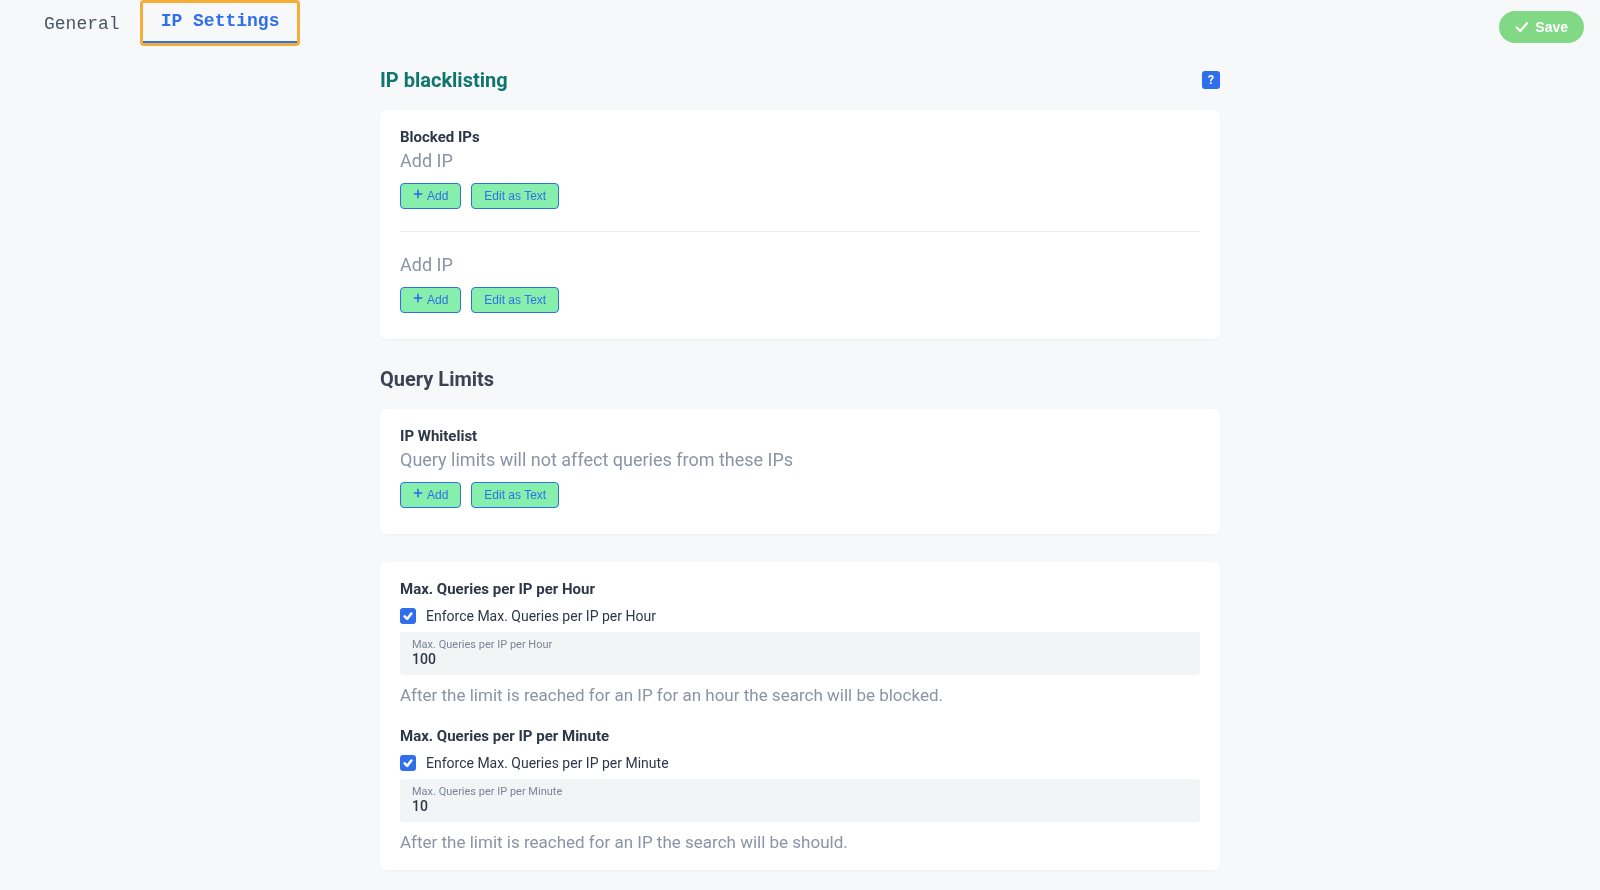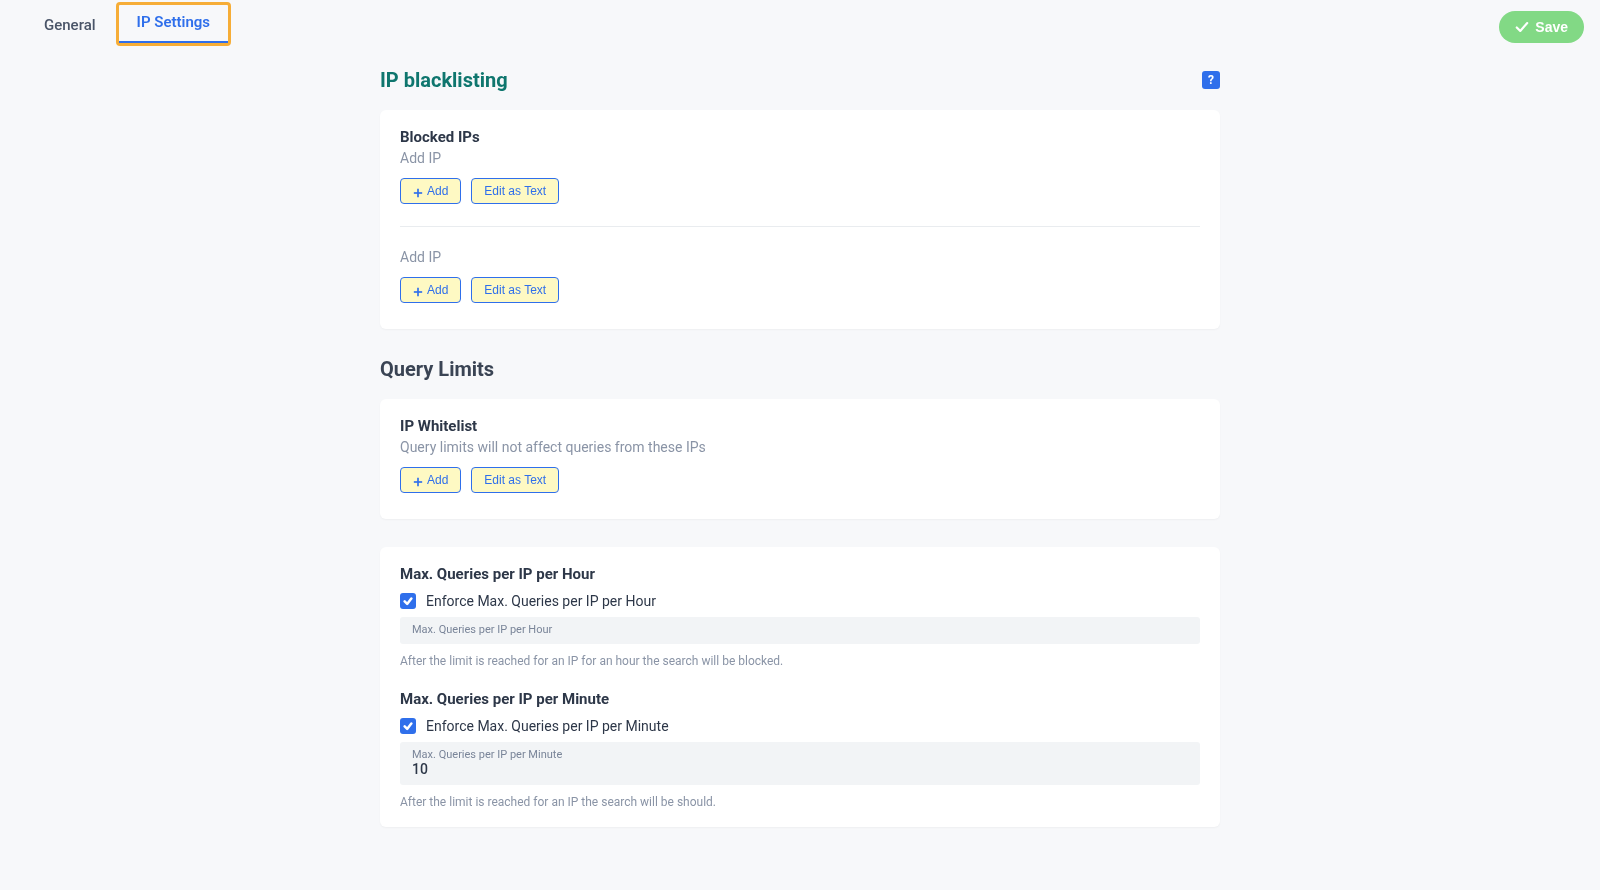--- a/index.html
+++ b/index.html
@@ -23,25 +23,26 @@
       height: 46px;
     }
     .tabs {
       display: flex;
       align-items: flex-end;
       gap: 0;
       height: 100%;
     }
     .tab {
       padding: 10px 16px 12px;
-      font-size: 15px;
+      font-size: 18px;
       font-weight: 500;
       color: #4a5568;
       cursor: pointer;
       position: relative;
+      font-family: Liberation Mono, monospace;
     }
     .tab-active-wrap {
       border: 3px solid #f6ad37;
       border-radius: 4px;
       padding: 0;
       display: inline-block;
       margin-left: 4px;
     }
     .tab.active {
       font-weight: 600;
@@ -110,39 +111,39 @@
     .card-inner {
       padding: 0 20px;
     }
     .sub-title {
       font-size: 15px;
       font-weight: 700;
       color: #2d3748;
       margin-bottom: 4px;
     }
     .sub-desc {
-      font-size: 14px;
+      font-size: 18px;
       color: #8a94a6;
       margin-bottom: 12px;
     }
     .btn-row {
       display: flex;
       gap: 10px;
       margin-bottom: 8px;
     }
     .btn-outline {
-      background: #fef9c3;
+      background: #86efac;
       border: 1px solid #2f6feb;
       color: #2f6feb;
       font-size: 12px;
       font-weight: 500;
       padding: 5px 12px;
       border-radius: 4px;
       display: inline-flex;
-      align-items: flex-end;
+      align-items: flex-start;
       gap: 4px;
       cursor: pointer;
     }
     .btn-outline svg {
       width: 10px;
       height: 10px;
       stroke: #2f6feb;
       stroke-width: 2;
       fill: none;
     }
@@ -197,21 +198,21 @@
       font-size: 11px;
       color: #7a8599;
       margin-bottom: 0px;
     }
     .input-value {
       font-size: 14px;
       color: #2d3748;
       font-weight: 500;
     }
     .helper-text {
-      font-size: 12px;
+      font-size: 17px;
       color: #8a94a6;
     }
     .card-section-gap {
       height: 22px;
     }
   </style>
 </head>
 <body>
 
 <div class="topbar">
@@ -300,20 +301,21 @@
       <div class="check-row">
         <div class="checkbox">
           <svg viewBox="0 0 12 12">
               <polyline points="2,6.5 5,9.5 10,3"></polyline>
             </svg>
         </div>
         <div class="check-label">Enforce Max. Queries per IP per Hour</div>
       </div>
       <div class="input-block">
         <div class="input-label">Max. Queries per IP per Hour</div>
+        <div class="input-value">100</div>
       </div>
       <div class="helper-text">After the limit is reached for an IP for an hour the search will be blocked.</div>
     </div>
 
     <div class="card-section-gap"></div>
 
     <div class="card-inner">
       <div class="sub-title" style="margin-bottom:10px;">Max. Queries per IP per Minute</div>
       <div class="check-row">
         <div class="checkbox">

